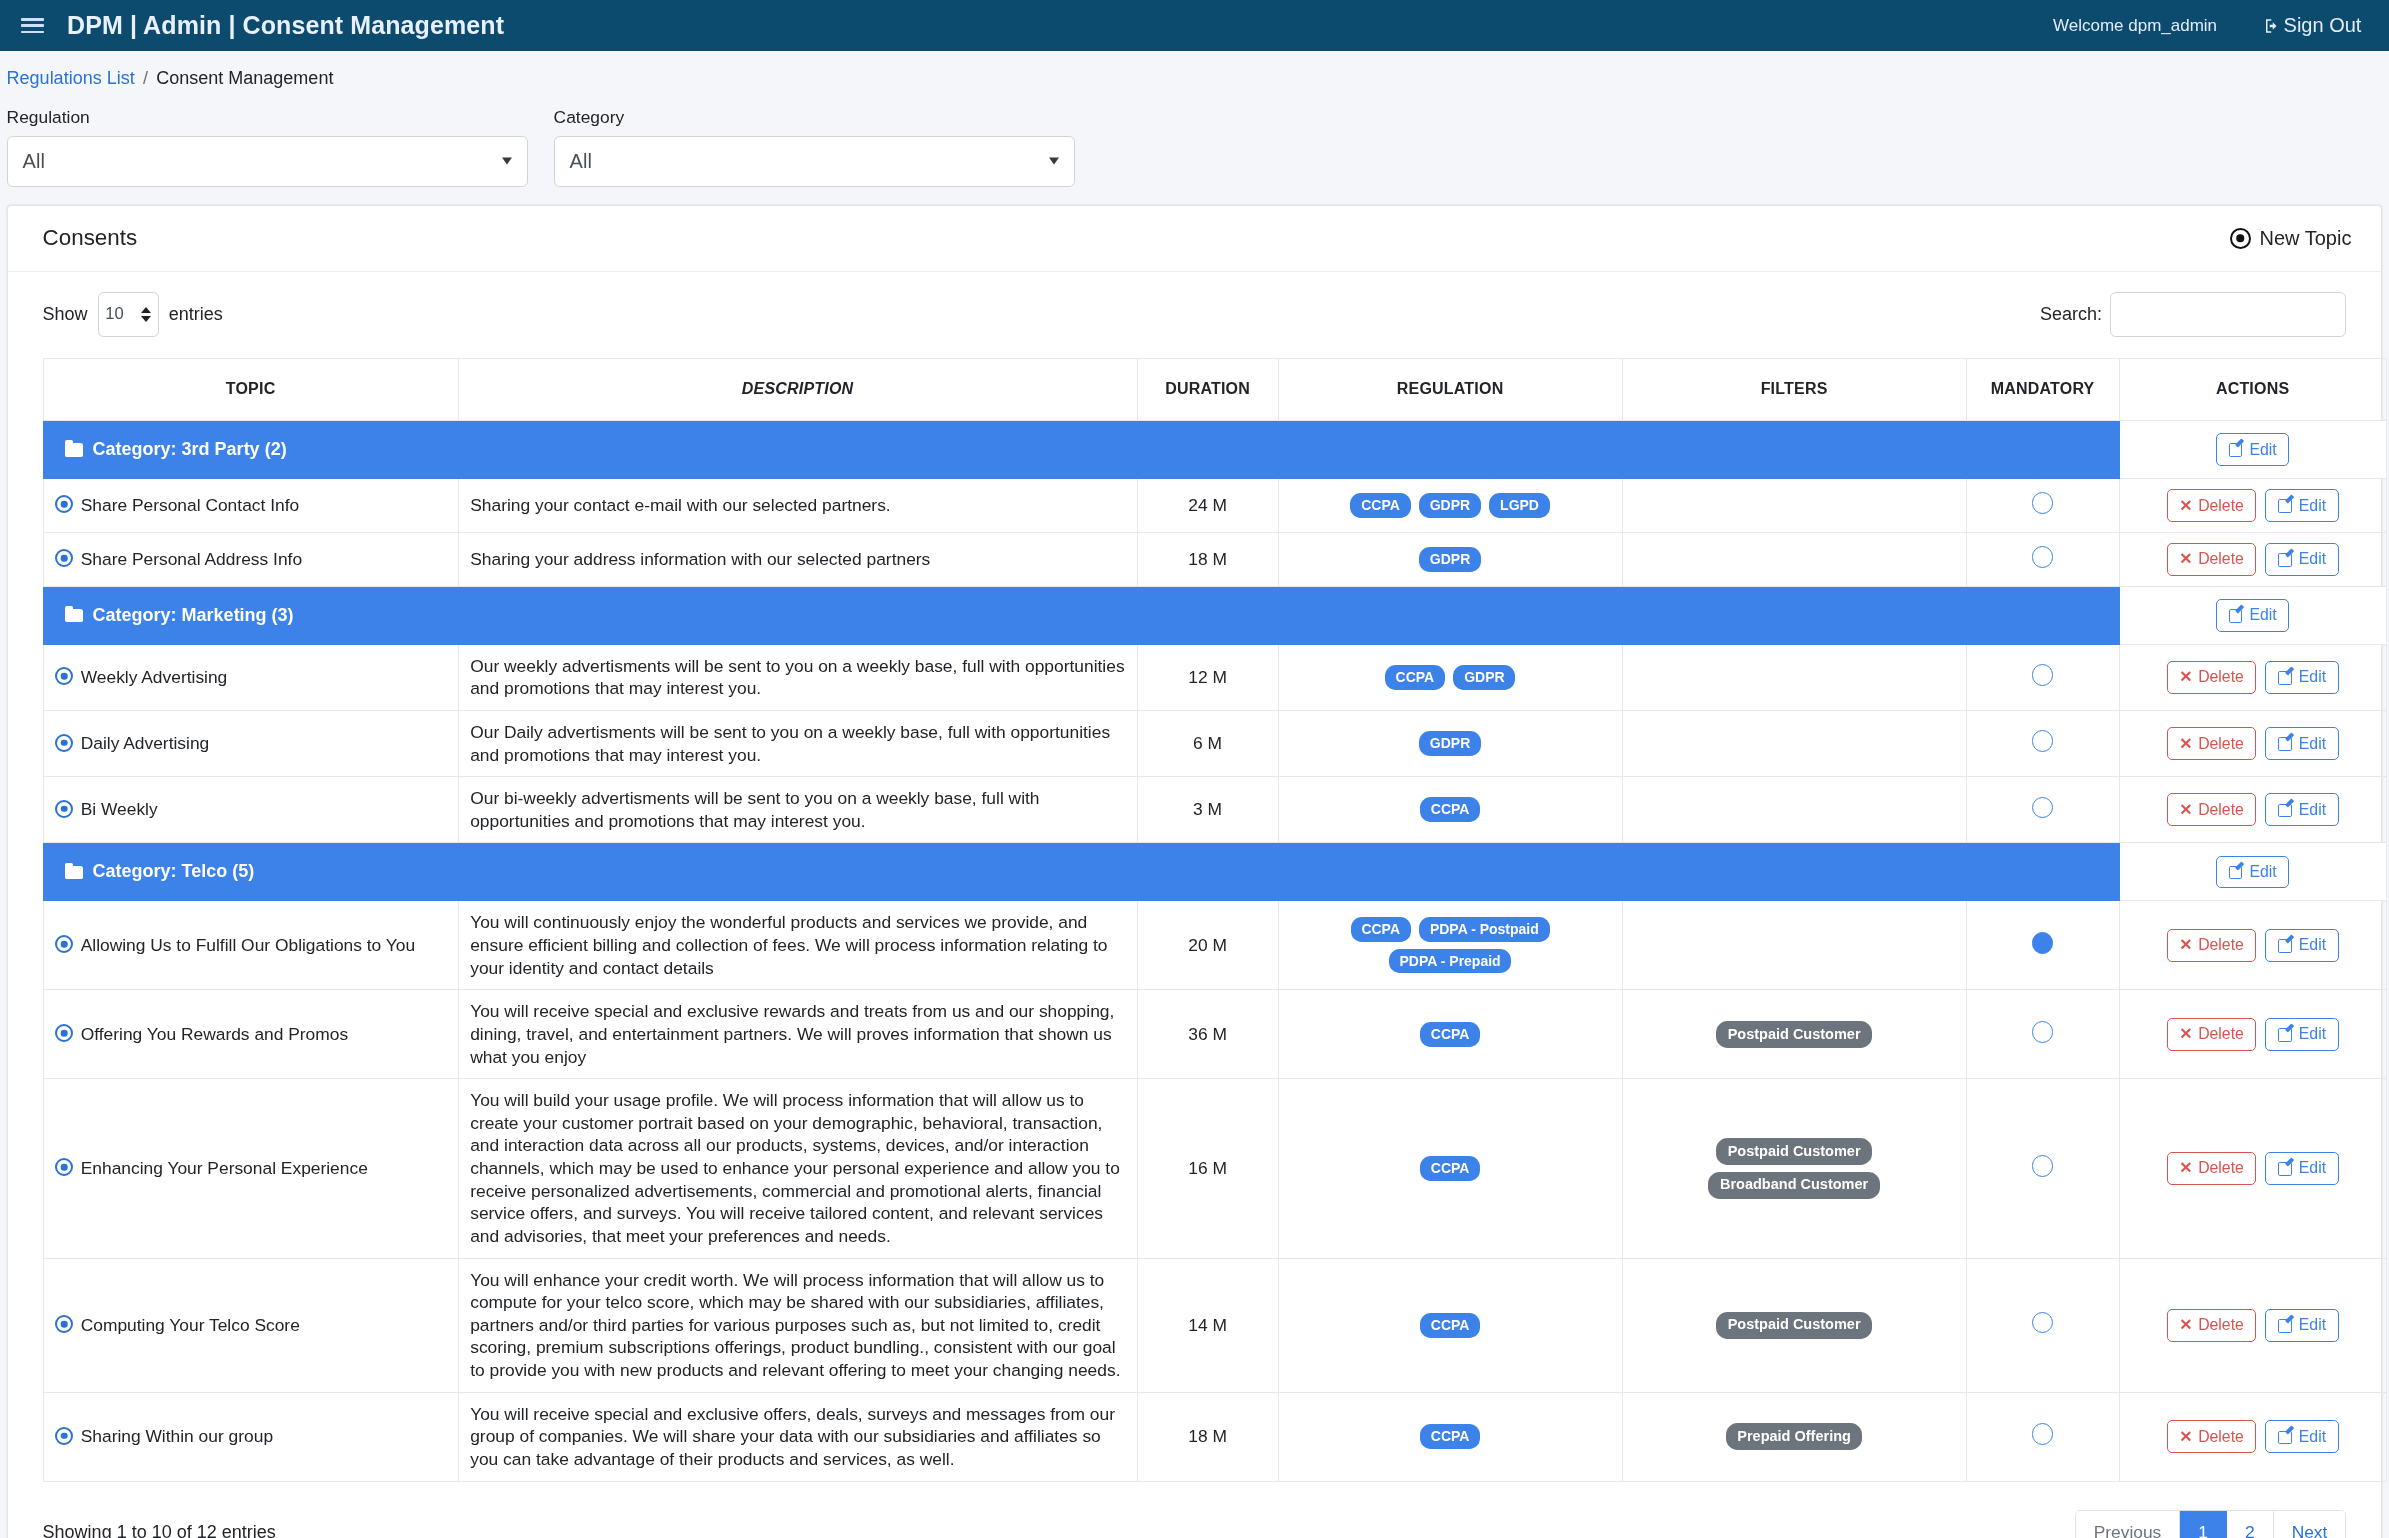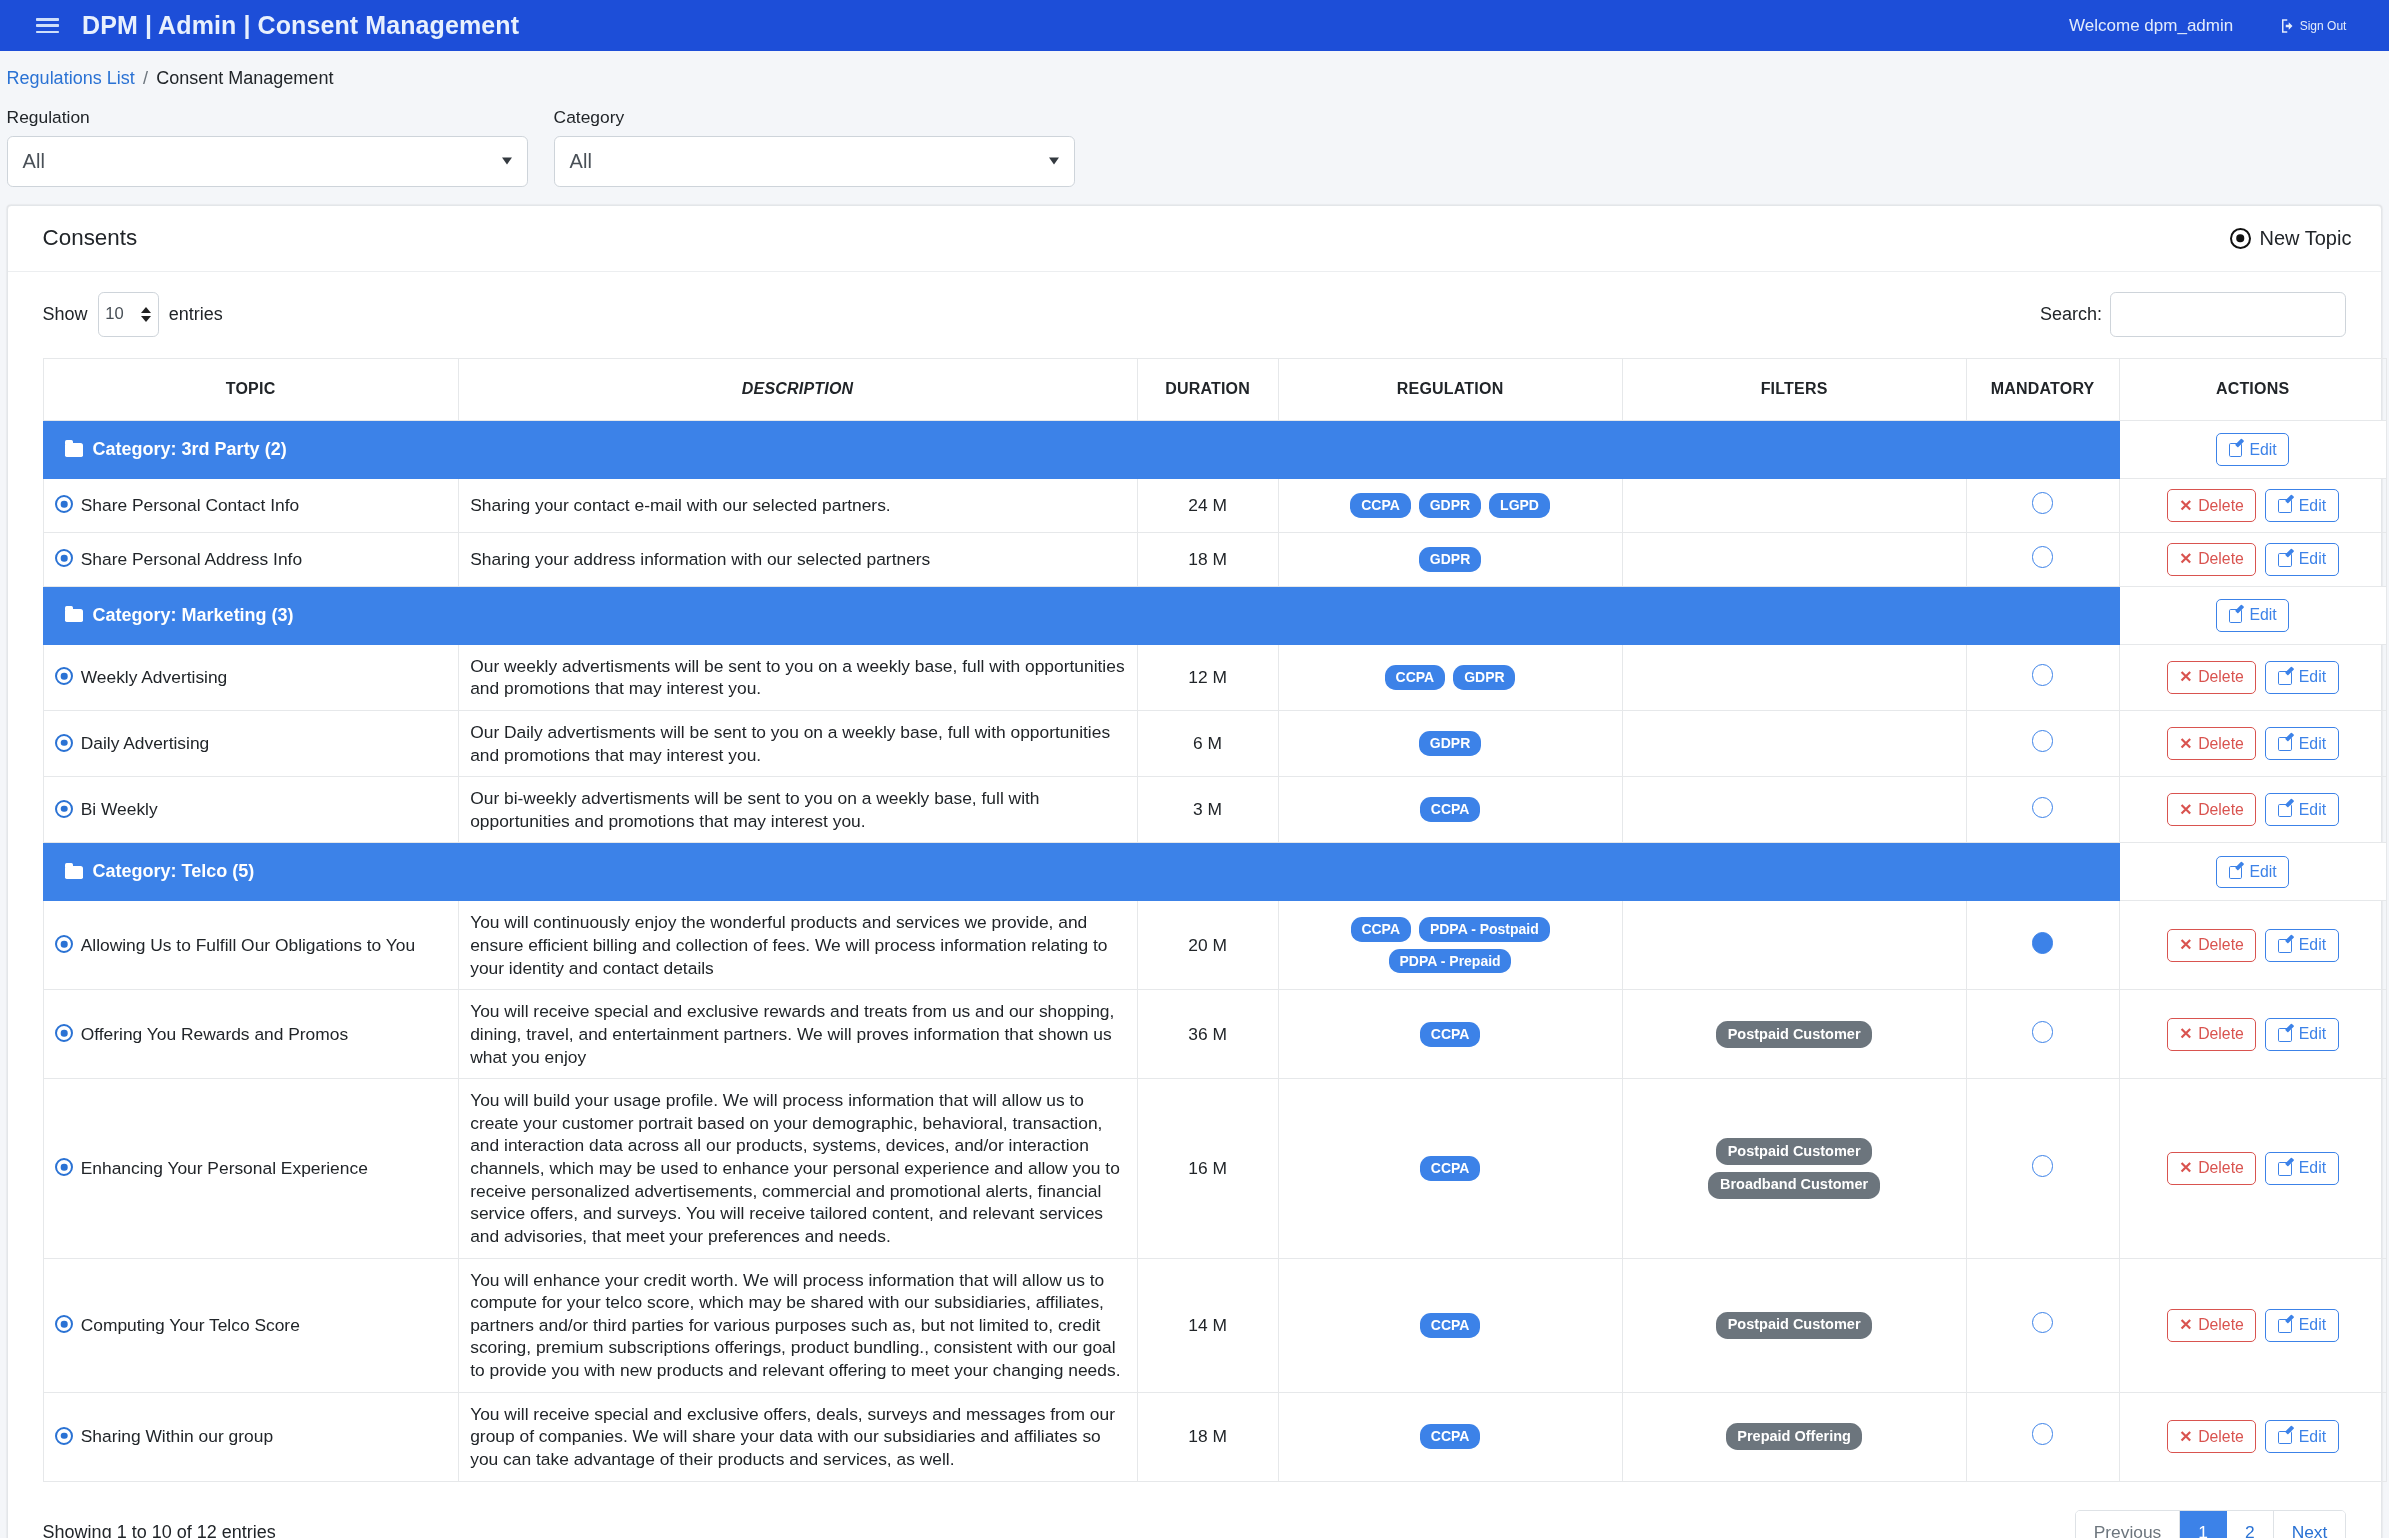--- a/index.html
+++ b/index.html
@@ -8,24 +8,24 @@
     width: 2389px; height: 1538px;
     background: #f4f6f9;
     font-family: "Liberation Sans", sans-serif;
     -webkit-font-smoothing: antialiased;
   }
   body { overflow: hidden; }
 
   
   .navbar {
     height: 51px;
-    background: #1d4ed8;
+    background: #0c4a6e;
     display: flex;
     align-items: center;
-    padding: 0 36px;
+    padding: 0 21px;
     color: #ffffff;
   }
   .hamburger {
     width: 23px; height: 20px;
     display: flex; flex-direction: column; justify-content: space-between;
     cursor: pointer;
     margin-right: 23px;
     padding: 2.5px 0;
   }
   .hamburger span {
@@ -41,21 +41,21 @@
   }
   .nav-right {
     margin-left: auto;
     display: flex;
     align-items: center;
     gap: 46px;
     padding-right: 6.6px;
   }
   .welcome { font-size: 17px; color: #e3ecfb; white-space: nowrap; }
   .signout {
-    font-size: 12px; color: #e3ecfb; white-space: nowrap;
+    font-size: 20px; color: #e3ecfb; white-space: nowrap;
     display: flex; align-items: center; gap: 2.5px; cursor: pointer;
     text-decoration: none;
   }
   .signout svg { display: block; }
 
   
   .breadcrumb {
     padding: 16.6px 6.6px 0 6.6px;
     font-size: 18px;
     display: flex; align-items: center; gap: 8.3px;

